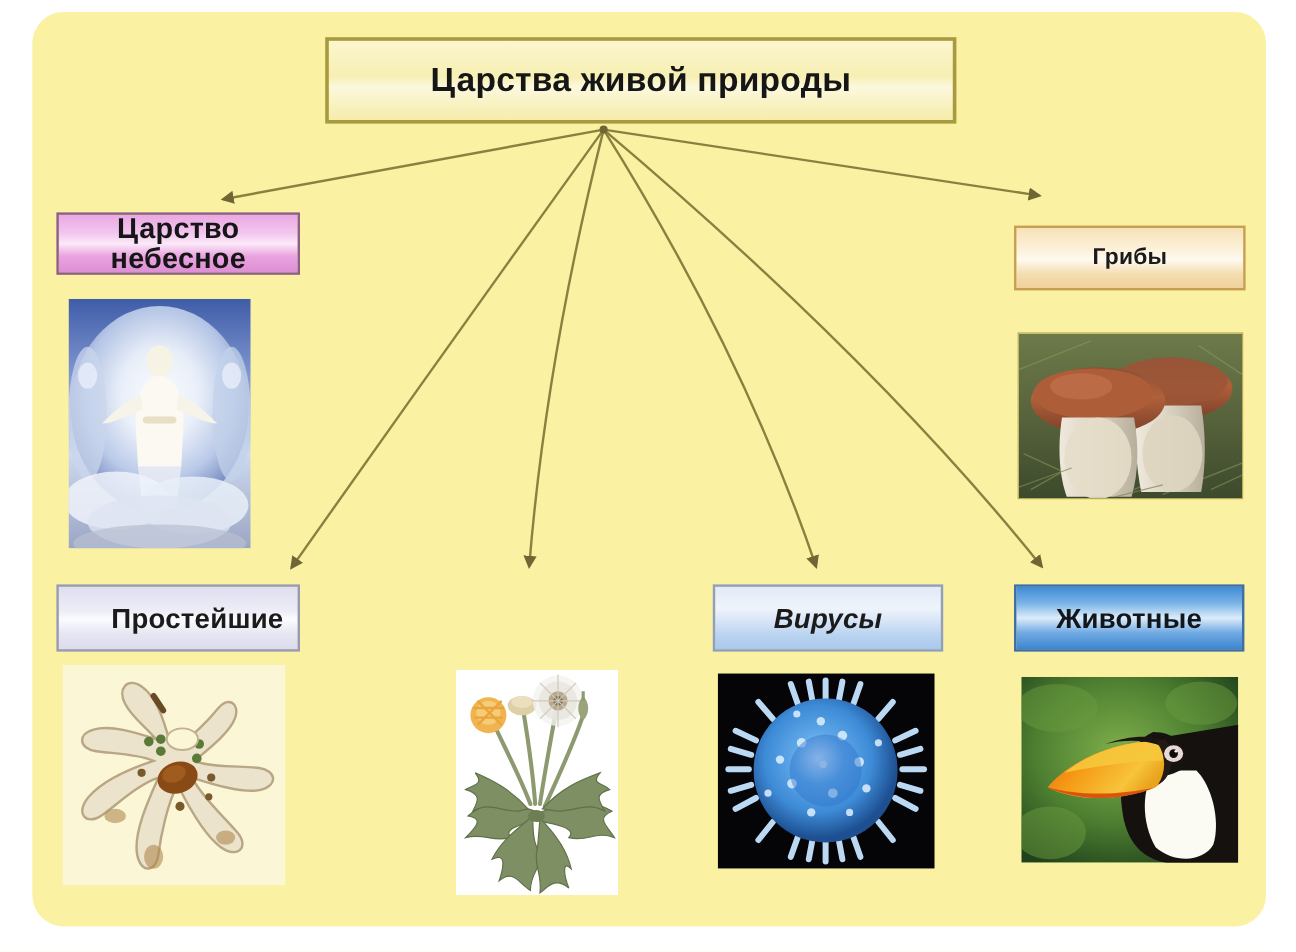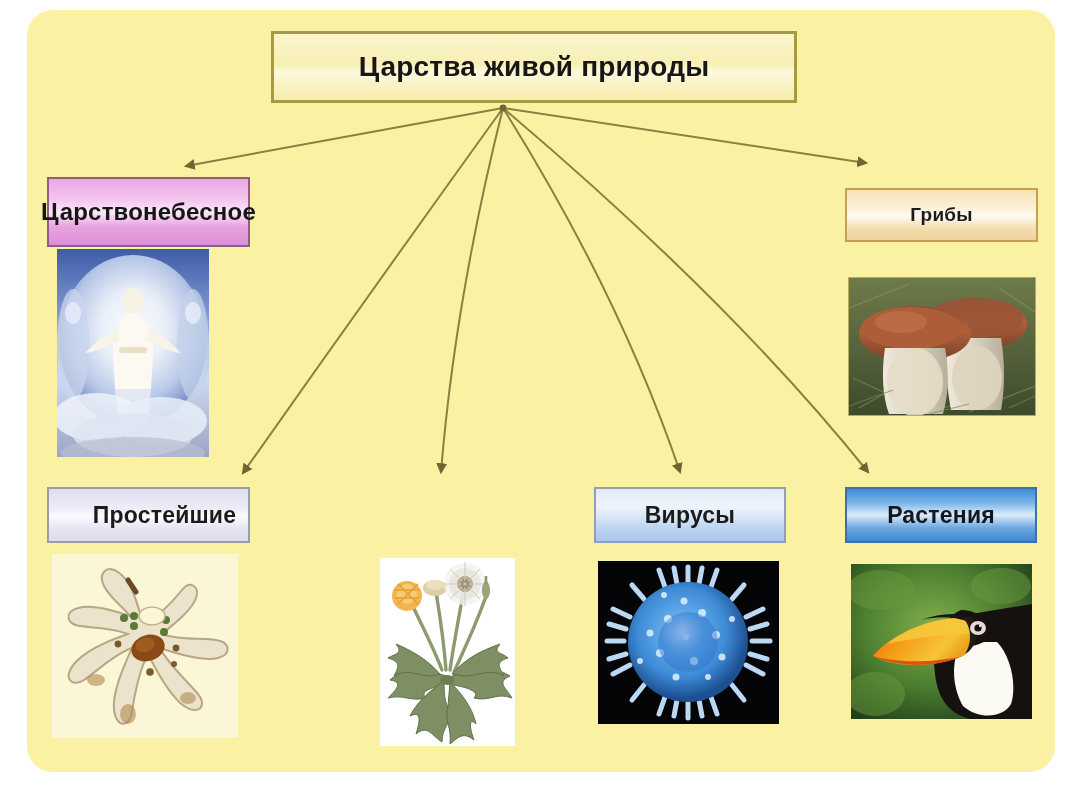--- a/index.html
+++ b/index.html
@@ -51,26 +51,26 @@
     left: 271px; top: 31px;
     width: 526px; height: 72px;
     border: 3px solid #a89a3e;
     background: linear-gradient(to bottom, #fbf6cf 0%, #f7efb3 45%, #fcf8dd 58%, #f6ecaa 100%);
     font-size: 28px;
     color: #161616;
   }
   
   #box-heaven {
     left: 47px; top: 177px;
-    width: 203px; height: 70px;
+    width: 203px; height: 52px;
     border: 2px solid #8d5e88;
     background: linear-gradient(to bottom, #e9a8e2 0%, #f3c6ef 32%, #fbe9f8 50%, #e9a3e0 72%, #dd8fd4 100%);
     font-size: 24px;
     color: #161616;
-    flex-direction: row;
+    flex-direction: column;
   }
   
   #box-fungi {
     left: 845px; top: 188px;
     width: 193px; height: 54px;
     border: 2px solid #c79e52;
     background: linear-gradient(to bottom, #f6e2b7 0%, #fdf4e0 42%, #fffaf0 52%, #f3dcae 78%, #efd29c 100%);
     font-size: 19px;
   }
   
@@ -91,20 +91,21 @@
     font-size: 23px;
     color: #15151f;
   }
   
   #box-viruses {
     left: 594px; top: 487px;
     width: 192px; height: 56px;
     border: 2px solid #8f9fbd;
     background: linear-gradient(to bottom, #e3eaf6 0%, #eff4fb 34%, #dbe7f7 52%, #b9d3f0 78%, #a9c9ed 100%);
     font-size: 23px;
+    font-style: italic;
   }
   
   #box-animals {
     left: 845px; top: 487px;
     width: 192px; height: 56px;
     border: 2px solid #3f6fa5;
     background: linear-gradient(to bottom, #3f8bd6 0%, #78b3e6 26%, #dcecfa 50%, #6fa9e2 74%, #3d85d0 100%);
     font-size: 23px;
     color: #12161d;
   }
@@ -392,21 +393,21 @@
           <circle cx="110" cy="116" r="3"></circle>
         <circle cx="42" cy="100" r="3"></circle>
           <circle cx="134" cy="58" r="3"></circle>
         <circle cx="88" cy="76" r="3"></circle>
           <circle cx="66" cy="34" r="3"></circle>
       </g>
       <circle cx="90" cy="81" r="30" fill="#2f74c9" opacity="0.45"></circle>
     </svg>
   </div>
 
-  <div class="node-label" id="box-animals">Растения</div>
+  <div class="node-label" id="box-animals">Животные</div>
   <div class="pic" id="pic-animals">
     <svg viewBox="0 0 181 155" width="181" height="155">
       <rect width="181" height="155" fill="url(#g-jungle)"></rect>
       <g fill="#6a9a3e" opacity="0.5">
         <ellipse cx="30" cy="26" rx="34" ry="20"></ellipse>
         <ellipse cx="150" cy="22" rx="30" ry="18"></ellipse>
         <ellipse cx="24" cy="130" rx="30" ry="22"></ellipse>
       </g>
 
       <path d="M 108 52 C 88 56 80 80 84 110 C 88 146 110 158 140 156 L 181 156 L 181 40 Z" fill="#14110f"></path>

